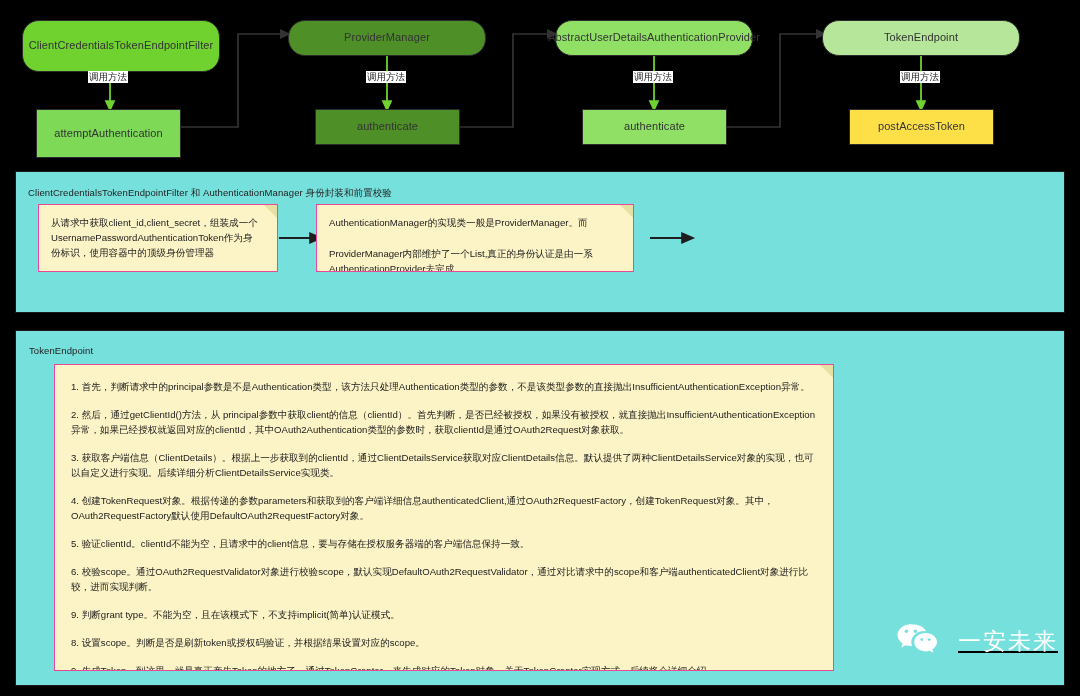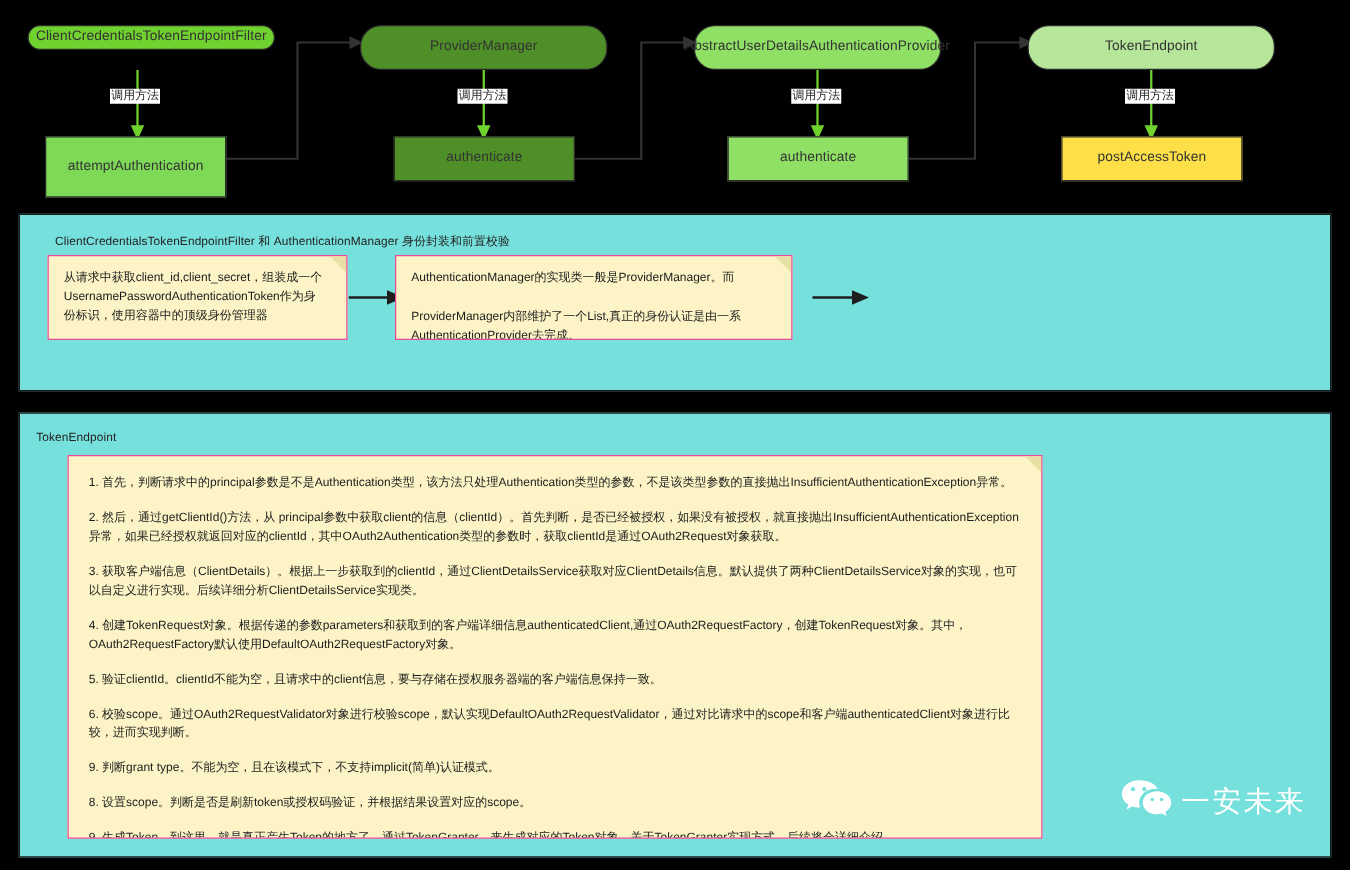--- a/index.html
+++ b/index.html
@@ -87,21 +87,22 @@
   .note .ind { padding-left: 14px; }
 
   #note-tokenendpoint { font-size: 9.6px; line-height: 15px; padding: 14px 16px; }
   #note-tokenendpoint p + p { margin-top: 13px; }
 
   
   #watermark {
     position: absolute;
     display: flex;
     align-items: center;
-    gap: 7px;
+    gap: 20px;
+    text-decoration: underline;
   }
   #watermark .wm-text {
     color: #ffffff;
     font-size: 23px;
     letter-spacing: 2px;
     line-height: 1;
   }
 </style>
 </head>
 <body>
@@ -121,21 +122,21 @@
     <path d="M110,56 L110,106" stroke="#6fd22e" stroke-width="1.8" fill="none" marker-end="url(#arrGreen)"></path>
     <path d="M387,56 L387,106" stroke="#6fd22e" stroke-width="1.8" fill="none" marker-end="url(#arrGreen)"></path>
     <path d="M654,56 L654,106" stroke="#6fd22e" stroke-width="1.8" fill="none" marker-end="url(#arrGreen)"></path>
     <path d="M921,56 L921,106" stroke="#6fd22e" stroke-width="1.8" fill="none" marker-end="url(#arrGreen)"></path>
 
     <path d="M181,127 L238,127 L238,34 L285,34" stroke="#333333" stroke-width="1.7" fill="none" marker-end="url(#arrDark)"></path>
     <path d="M459,127 L513,127 L513,34 L552,34" stroke="#333333" stroke-width="1.7" fill="none" marker-end="url(#arrDark)"></path>
     <path d="M724,127 L780,127 L780,34 L821,34" stroke="#333333" stroke-width="1.7" fill="none" marker-end="url(#arrDark)"></path>
   </svg>
 
-  <div class="flow-node rounded" style="left:22px;top:20px;width:198px;height:20px;background:#6fd22e;">
+  <div class="flow-node rounded" style="left:22px;top:20px;width:198px;height:52px;background:#6fd22e;">
     <span>ClientCredentialsTokenEndpointFilter</span>
   </div>
   <div class="edge-label" style="left:88px;top:71px;">调用方法</div>
   <div class="flow-node" style="left:36px;top:109px;width:145px;height:49px;background:#7ed957;">
     <span>attemptAuthentication</span>
   </div>
 
   <div class="flow-node rounded" style="left:288px;top:20px;width:198px;height:36px;background:#4f8f28;">
     <span>ProviderManager</span>
   </div>
@@ -155,21 +156,21 @@
   <div class="flow-node rounded" style="left:822px;top:20px;width:198px;height:36px;background:#b5e69a;">
     <span>TokenEndpoint</span>
   </div>
   <div class="edge-label" style="left:900px;top:71px;">调用方法</div>
   <div class="flow-node" style="left:849px;top:109px;width:145px;height:36px;background:#fde047;">
     <span>postAccessToken</span>
   </div>
 </div>
 
 <div class="panel" id="panel-top" style="left:15px;top:171px;width:1050px;height:142px;">
-  <div class="panel-title" style="left:28px;top:15px;">ClientCredentialsTokenEndpointFilter 和 AuthenticationManager 身份封装和前置校验</div>
+  <div class="panel-title" style="left:12px;top:15px;">ClientCredentialsTokenEndpointFilter 和 AuthenticationManager 身份封装和前置校验</div>
 
   <svg width="1050" height="142" style="position:absolute;left:0;top:0">
     <defs>
       <marker id="arrDark2" markerWidth="8" markerHeight="8" refX="3.4" refY="3" orient="auto">
         <path d="M0,0 L7,3 L0,6 z" fill="#1e1e1e"></path>
       </marker>
     </defs>
     <path d="M263,66 L300,66" stroke="#1e1e1e" stroke-width="2" fill="none" marker-end="url(#arrDark2)"></path>
     <path d="M634,66 L672,66" stroke="#1e1e1e" stroke-width="2" fill="none" marker-end="url(#arrDark2)"></path>
   </svg>

